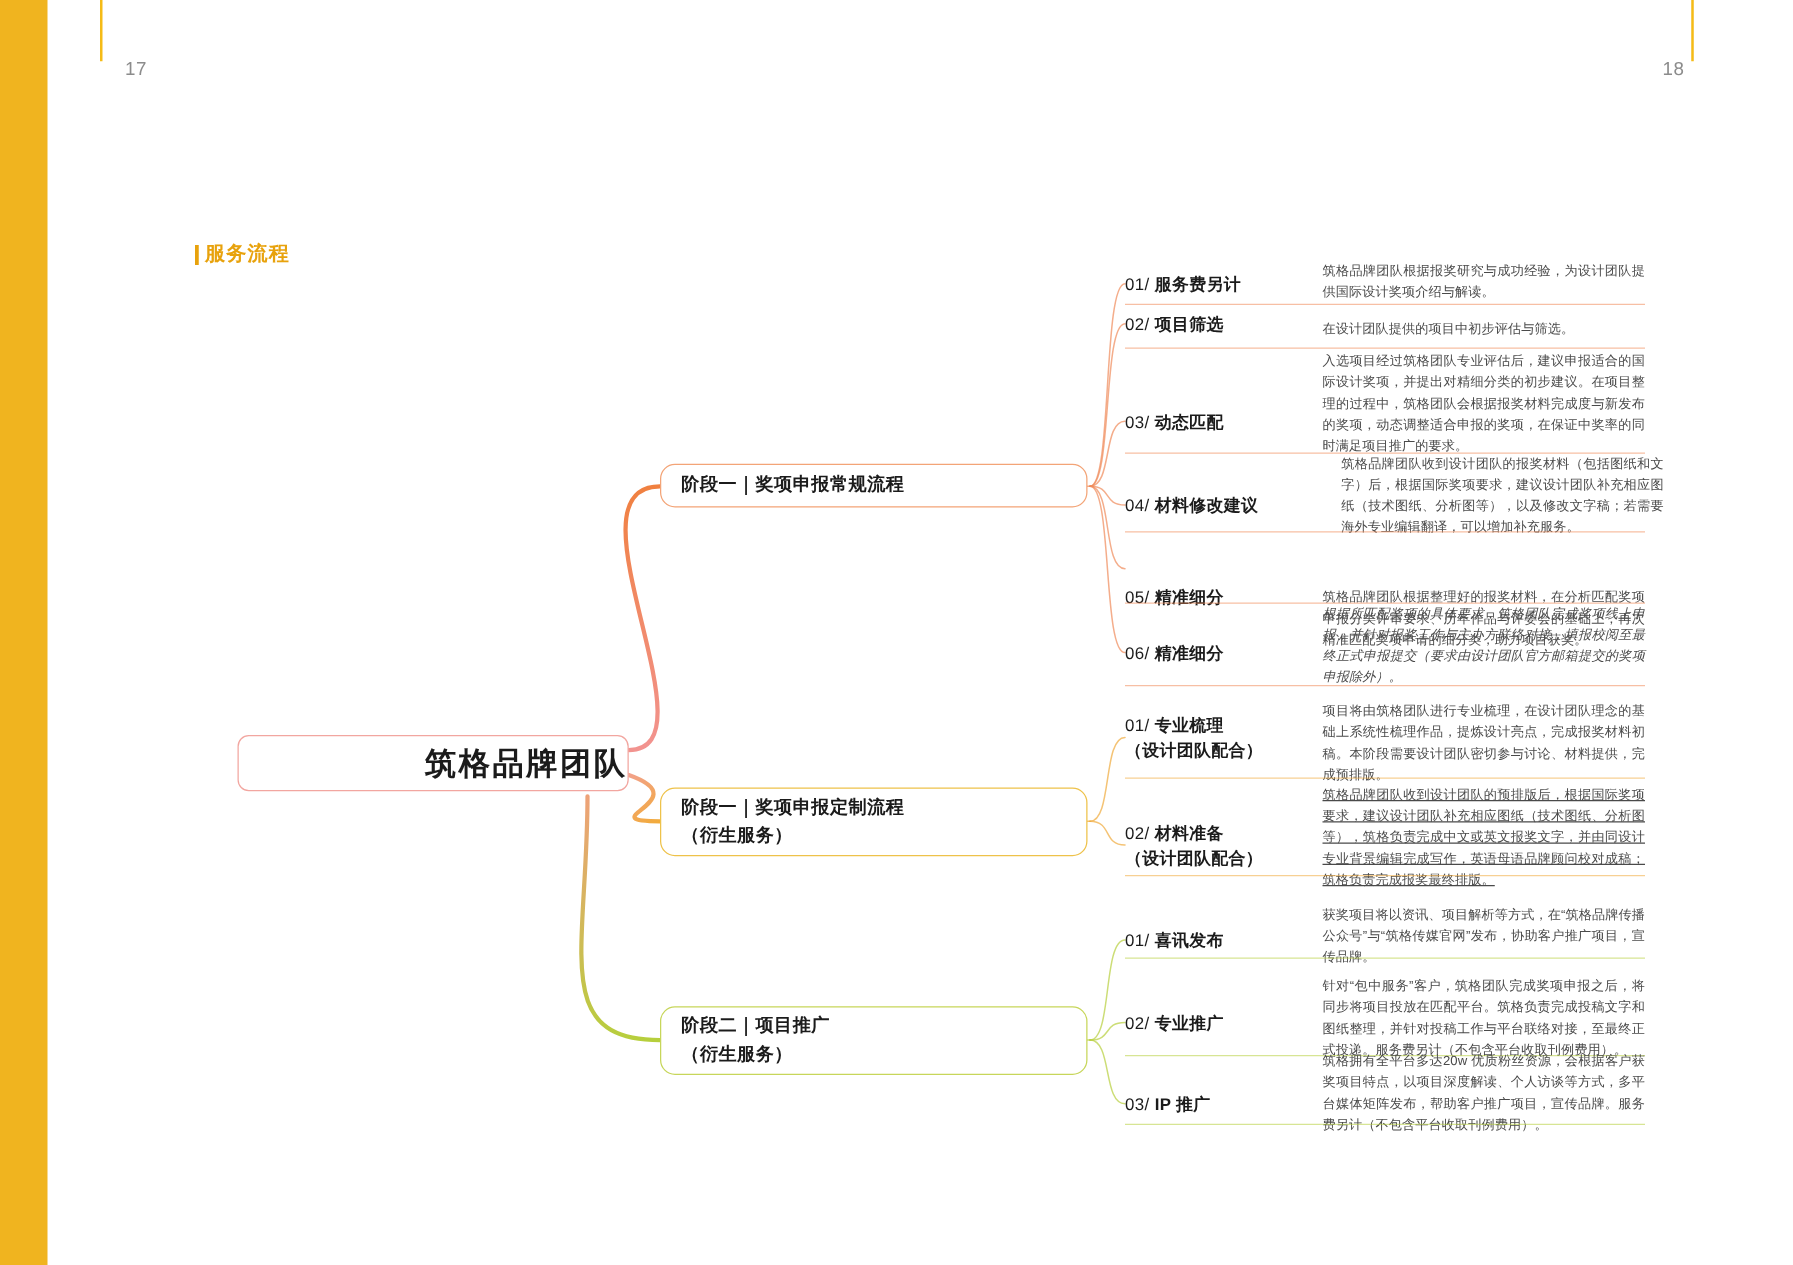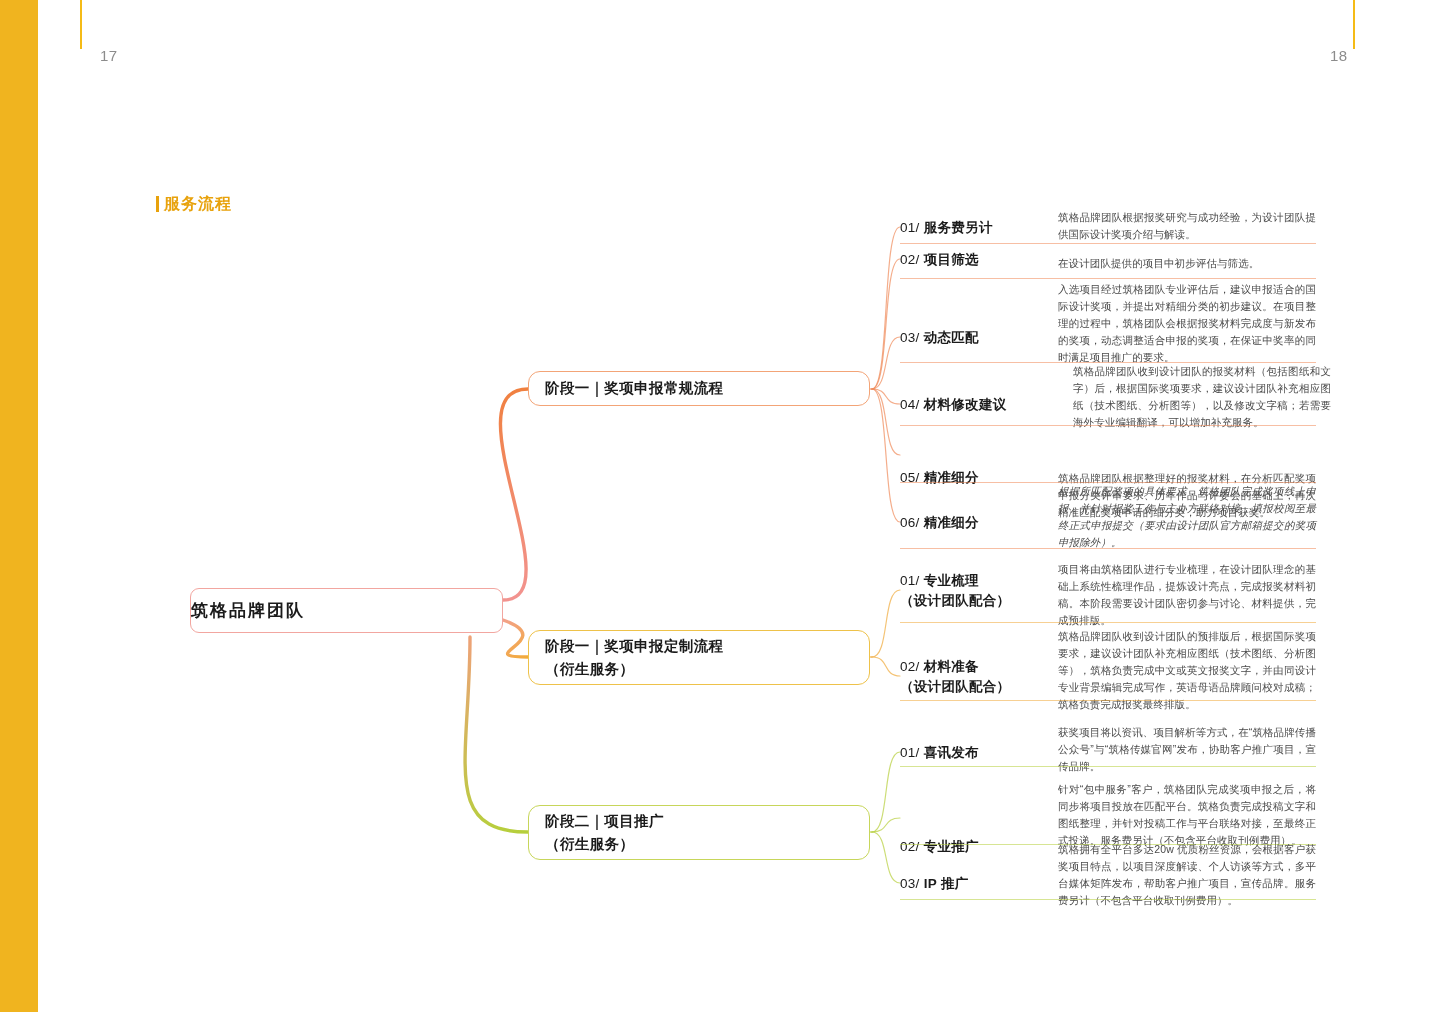--- a/index.html
+++ b/index.html
@@ -45,22 +45,22 @@
   
   .node {
     position:absolute; background:#fff; border-radius:9px;
     display:flex; align-items:center;
     font-weight:bold; color:#1b1b1b;
     z-index:3;
   }
   #root-node {
     left:190px; top:588px; width:313px; height:45px;
     border:1.6px solid #f2a6a0;
-    justify-content:flex-start;
-    font-size:17px; letter-spacing:2px;
+    justify-content:flex-end;
+    font-size:25px; letter-spacing:2px;
   }
   .branch-node {
     border-width:1.6px; border-style:solid;
     padding-left:16px; font-size:14.5px; line-height:1.55;
     letter-spacing:.4px;
     border-radius:12px;
   }
   #branch-0 { left:528px; top:371px; width:342px; height:35px; border-color:#f3a477; }
   #branch-1 { left:528px; top:630px; width:342px; height:55px; border-color:#eec24a; }
   #branch-2 { left:528px; top:805px; width:342px; height:55px; border-color:#c7d65a; }
@@ -182,30 +182,30 @@
       <div class="leaf-desc" style="top: 483px; font-style: italic;">根据所匹配奖项的具体要求，筑格团队完成奖项线上申报，并针对报奖工作与主办方联络对接，填报校阅至最终正式申报提交（要求由设计团队官方邮箱提交的奖项申报除外）。</div>
       <div class="leaf-rule" style="top: 548px; background: rgb(240, 138, 90); opacity: 0.55; width: 416px;"></div>
     </div>
     <div class="leaf" style="left: 900px; top: 0px;">
       <div class="leaf-title" style="top: 571px;"><span class="num">01/ </span><span class="nm">专业梳理</span><br><span class="nm">（设计团队配合）</span></div>
       <div class="leaf-desc" style="top: 561px;">项目将由筑格团队进行专业梳理，在设计团队理念的基础上系统性梳理作品，提炼设计亮点，完成报奖材料初稿。本阶段需要设计团队密切参与讨论、材料提供，完成预排版。</div>
       <div class="leaf-rule" style="top: 622px; background: rgb(240, 169, 58); opacity: 0.55; width: 416px;"></div>
     </div>
     <div class="leaf" style="left: 900px; top: 0px;">
       <div class="leaf-title" style="top: 657px;"><span class="num">02/ </span><span class="nm">材料准备</span><br><span class="nm">（设计团队配合）</span></div>
-      <div class="leaf-desc" style="top: 628px;">筑格品牌团队收到设计团队的预排版后，根据国际奖项要求，建议设计团队补充相应图纸（技术图纸、分析图等），筑格负责完成中文或英文报奖文字，并由同设计专业背景编辑完成写作，英语母语品牌顾问校对成稿；筑格负责完成报奖最终排版。</div>
+      <div class="leaf-desc" style="top: 628px; text-decoration: underline;">筑格品牌团队收到设计团队的预排版后，根据国际奖项要求，建议设计团队补充相应图纸（技术图纸、分析图等），筑格负责完成中文或英文报奖文字，并由同设计专业背景编辑完成写作，英语母语品牌顾问校对成稿；筑格负责完成报奖最终排版。</div>
       <div class="leaf-rule" style="top: 700px; background: rgb(240, 169, 58); opacity: 0.55; width: 416px;"></div>
     </div>
     <div class="leaf" style="left: 900px; top: 0px;">
       <div class="leaf-title" style="top: 743px;"><span class="num">01/ </span><span class="nm">喜讯发布</span></div>
       <div class="leaf-desc" style="top: 724px;">获奖项目将以资讯、项目解析等方式，在“筑格品牌传播公众号”与“筑格传媒官网”发布，协助客户推广项目，宣传品牌。</div>
       <div class="leaf-rule" style="top: 766px; background: rgb(182, 207, 60); opacity: 0.55; width: 416px;"></div>
     </div>
     <div class="leaf" style="left: 900px; top: 0px;">
-      <div class="leaf-title" style="top: 809px; margin-top: 28px;"><span class="num">02/ </span><span class="nm">专业推广</span></div>
+      <div class="leaf-title" style="top: 809px;"><span class="num">02/ </span><span class="nm">专业推广</span></div>
       <div class="leaf-desc" style="top: 781px;">针对“包中服务”客户，筑格团队完成奖项申报之后，将同步将项目投放在匹配平台。筑格负责完成投稿文字和图纸整理，并针对投稿工作与平台联络对接，至最终正式投递。服务费另计（不包含平台收取刊例费用）。</div>
       <div class="leaf-rule" style="top: 844px; background: rgb(182, 207, 60); opacity: 0.55; width: 416px;"></div>
     </div>
     <div class="leaf" style="left: 900px; top: 0px;">
       <div class="leaf-title" style="top: 874px;"><span class="num">03/ </span><span class="nm">IP 推广</span></div>
       <div class="leaf-desc" style="top: 841px;">筑格拥有全平台多达20w 优质粉丝资源，会根据客户获奖项目特点，以项目深度解读、个人访谈等方式，多平台媒体矩阵发布，帮助客户推广项目，宣传品牌。服务费另计（不包含平台收取刊例费用）。</div>
       <div class="leaf-rule" style="top: 899px; background: rgb(182, 207, 60); opacity: 0.55; width: 416px;"></div>
     </div>
   </div>
 

